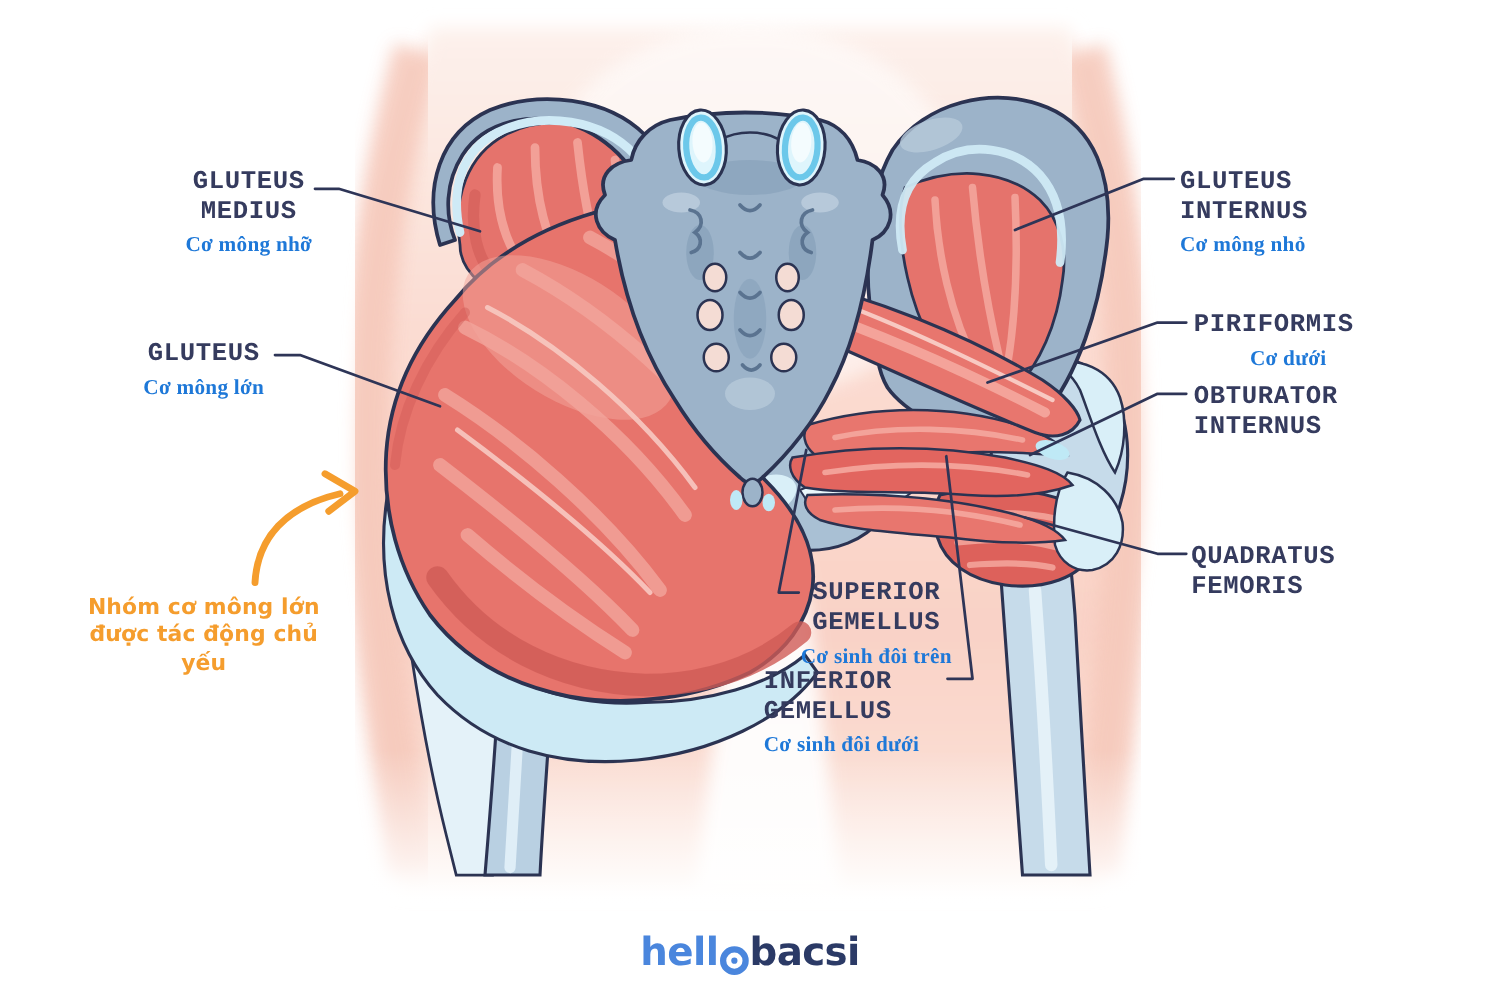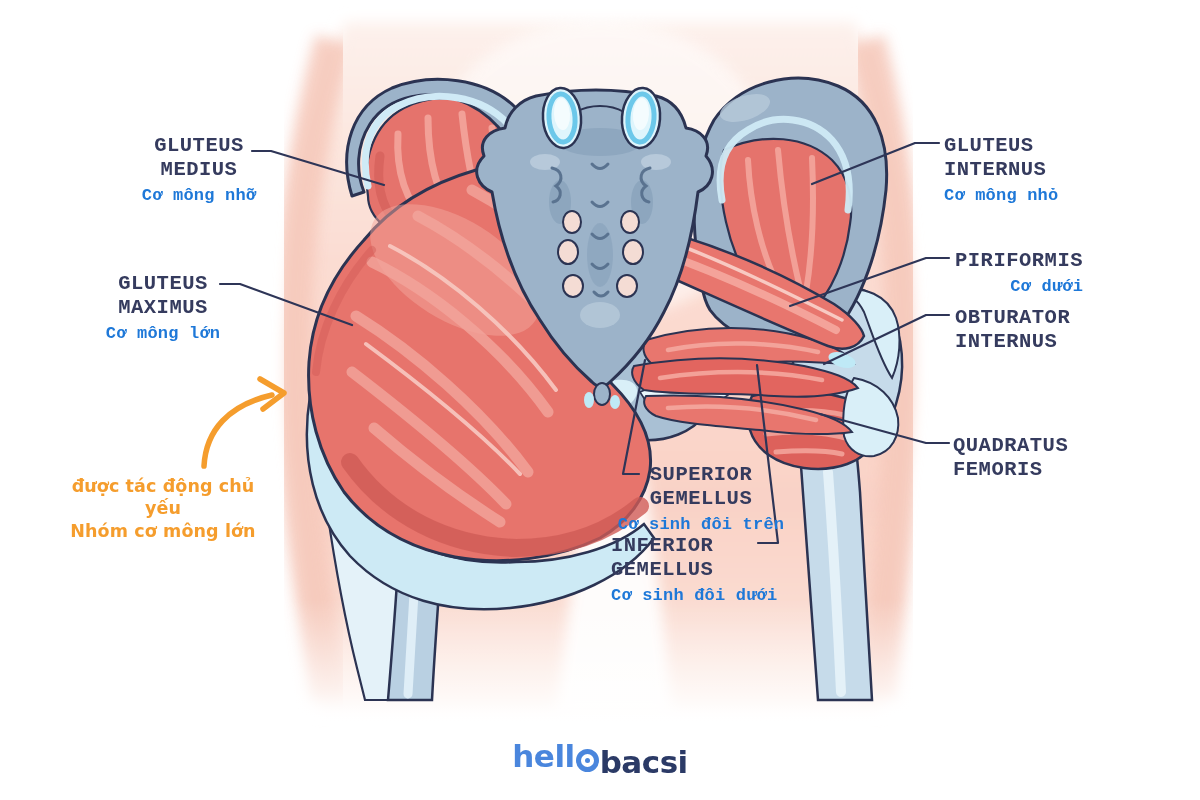--- a/index.html
+++ b/index.html
@@ -3,38 +3,38 @@
 <meta charset="utf-8">
 <style>
   html,body{margin:0;padding:0;background:#ffffff;}
   #stage{position:relative;width:1200px;height:800px;overflow:hidden;background:#ffffff;
          font-family:"DejaVu Sans","Liberation Sans",sans-serif;}
   #anatomy-svg{position:absolute;left:0;top:0;width:1200px;height:800px;}
 
   .lbl{position:absolute;}
   .lbl .en{font-family:Liberation Mono, monospace;font-weight:bold;
            font-size:20.5px;line-height:1.17;color:#353b5e;letter-spacing:.5px;}
-  .lbl .vi{font-family:Liberation Mono, monospace;font-weight:bold;
+  .lbl .vi{font-family:Liberation Serif, serif;font-weight:bold;
            font-size:17px;line-height:1.2;color:#1e78d8;margin-top:4px;letter-spacing:.2px;}
 
   .lbl-medius   {left:109px;top:134px;width:180px;text-align:center;}
   .lbl-maximus  {left:73px; top:272px;width:180px;text-align:center;}
   .lbl-minimus  {left:944px;top:134px;text-align:left;}
-  .lbl-piriform {left:955px;top:249px;text-align:right;}
+  .lbl-piriform {left:955px;top:249px;text-align:center;}
   .lbl-piriform .vi{margin-left:23px;}
   .lbl-obturator{left:955px;top:306px;text-align:left;}
   .lbl-quadratus{left:953px;top:434px;text-align:left;}
   .lbl-supgem   {left:611px;top:463px;width:180px;text-align:center;}
   .lbl-infgem   {left:611px;top:534px;width:180px;text-align:left;}
 
   .note{position:absolute;left:62px;top:475px;width:202px;text-align:center;
         font-weight:bold;font-size:17.5px;line-height:1.28;color:#f59d2d;letter-spacing:.1px;}
 
   .logo{position:absolute;left:0;right:0;top:731px;display:flex;justify-content:center;
-        align-items:center;font-weight:800;font-size:31px;letter-spacing:-.5px;}
+        align-items:flex-end;font-weight:800;font-size:31px;letter-spacing:-.5px;}
   .logo .p1{color:#4a86dd;}
   .logo .p2{color:#2b3a66;margin-top:13px;}
   .logo .ring{width:13px;height:13px;border:5px solid #4a86dd;border-radius:50%;
         display:inline-block;margin:10px 1px 0 1px;position:relative;}
   .logo .ring::after{content:"";position:absolute;left:50%;top:50%;width:5px;height:5px;
         margin:-2.5px 0 0 -2.5px;background:#4a86dd;border-radius:50%;}
 </style>
 </head>
 <body>
 
@@ -258,21 +258,20 @@
   </svg>
 
   <div class="lbl lbl-medius">
     <div class="en">GLUTEUS</div>
     <div class="en">MEDIUS</div>
     <div class="vi">Cơ mông nhỡ</div>
   </div>
 
   <div class="lbl lbl-maximus">
     <div class="en">GLUTEUS</div>
-    <div class="en">MAXIMUS</div>
     <div class="vi">Cơ mông lớn</div>
   </div>
 
   <div class="lbl lbl-minimus">
     <div class="en">GLUTEUS</div>
     <div class="en">INTERNUS</div>
     <div class="vi">Cơ mông nhỏ</div>
   </div>
 
   <div class="lbl lbl-piriform">
@@ -296,22 +295,22 @@
     <div class="vi">Cơ sinh đôi trên</div>
   </div>
 
   <div class="lbl lbl-infgem">
     <div class="en">INFERIOR</div>
     <div class="en">GEMELLUS</div>
     <div class="vi">Cơ sinh đôi dưới</div>
   </div>
 
   <div class="note">
+    <div>Nhóm cơ mông lớn</div>
     <div>được tác động chủ yếu</div>
-    <div>Nhóm cơ mông lớn</div>
   </div>
 
   <div class="logo">
     <span class="p1">hell</span>
       <span class="ring"></span>
       <span class="p2">bacsi</span>
   </div>
 
 </div>
 

